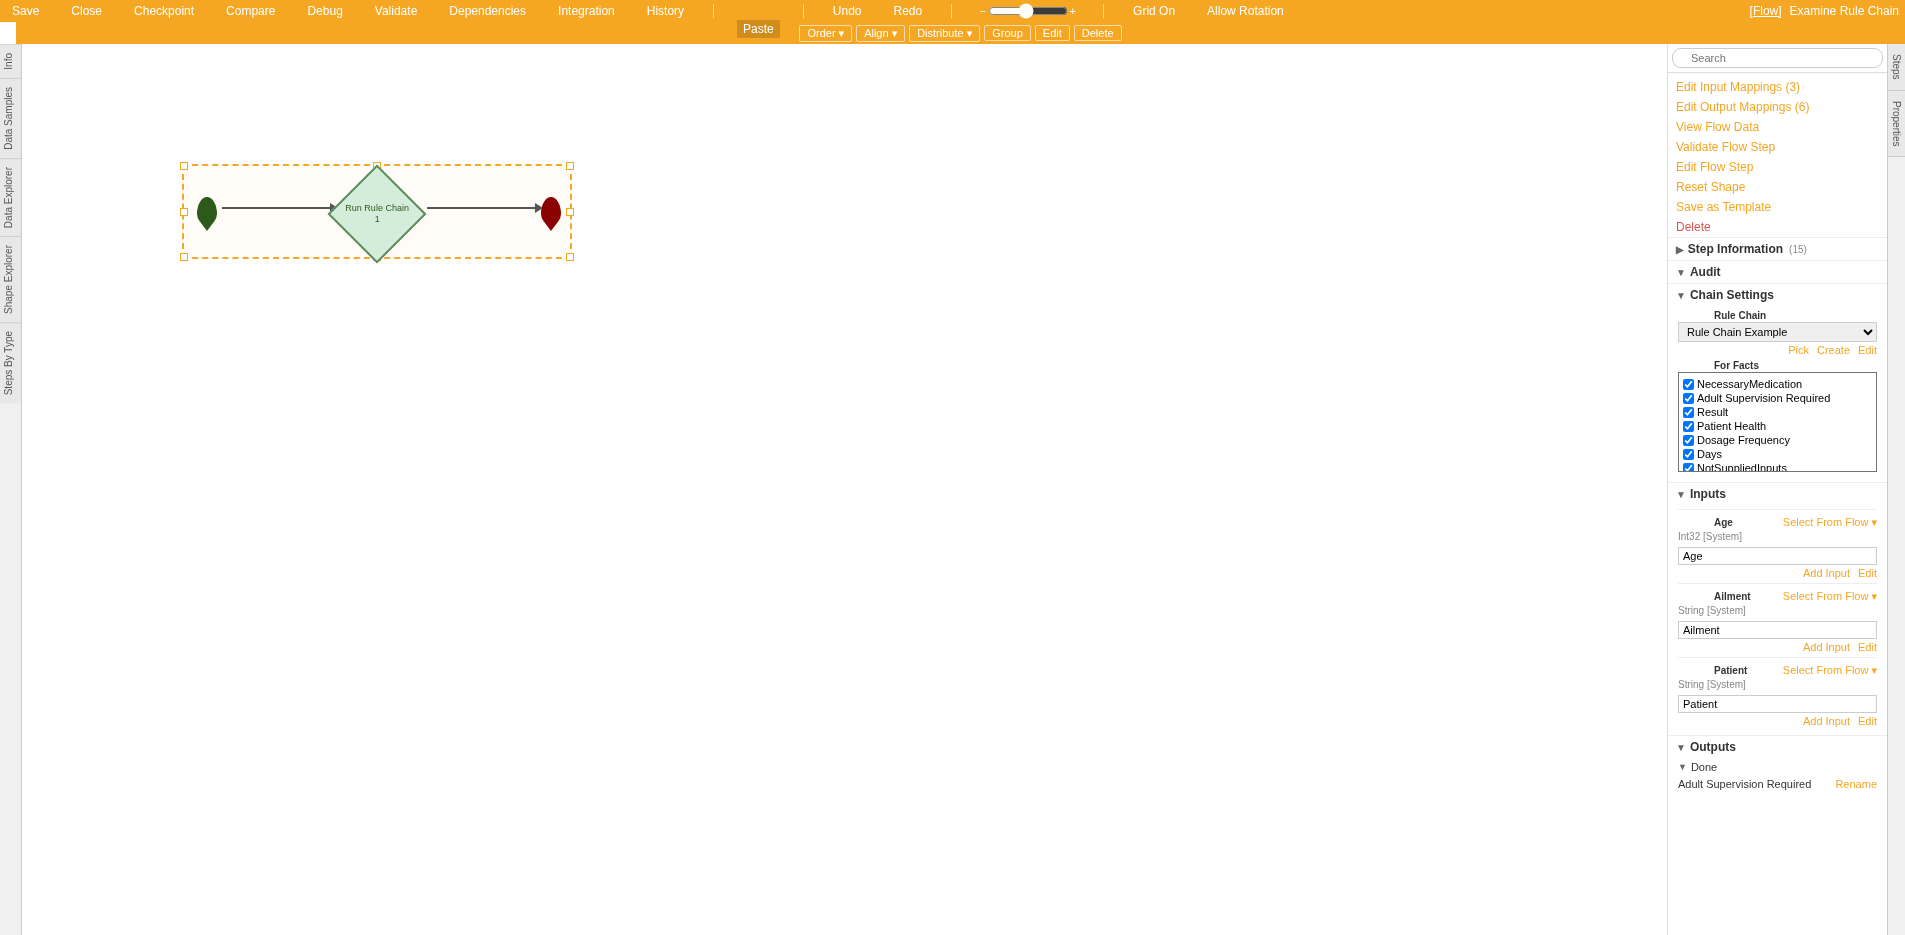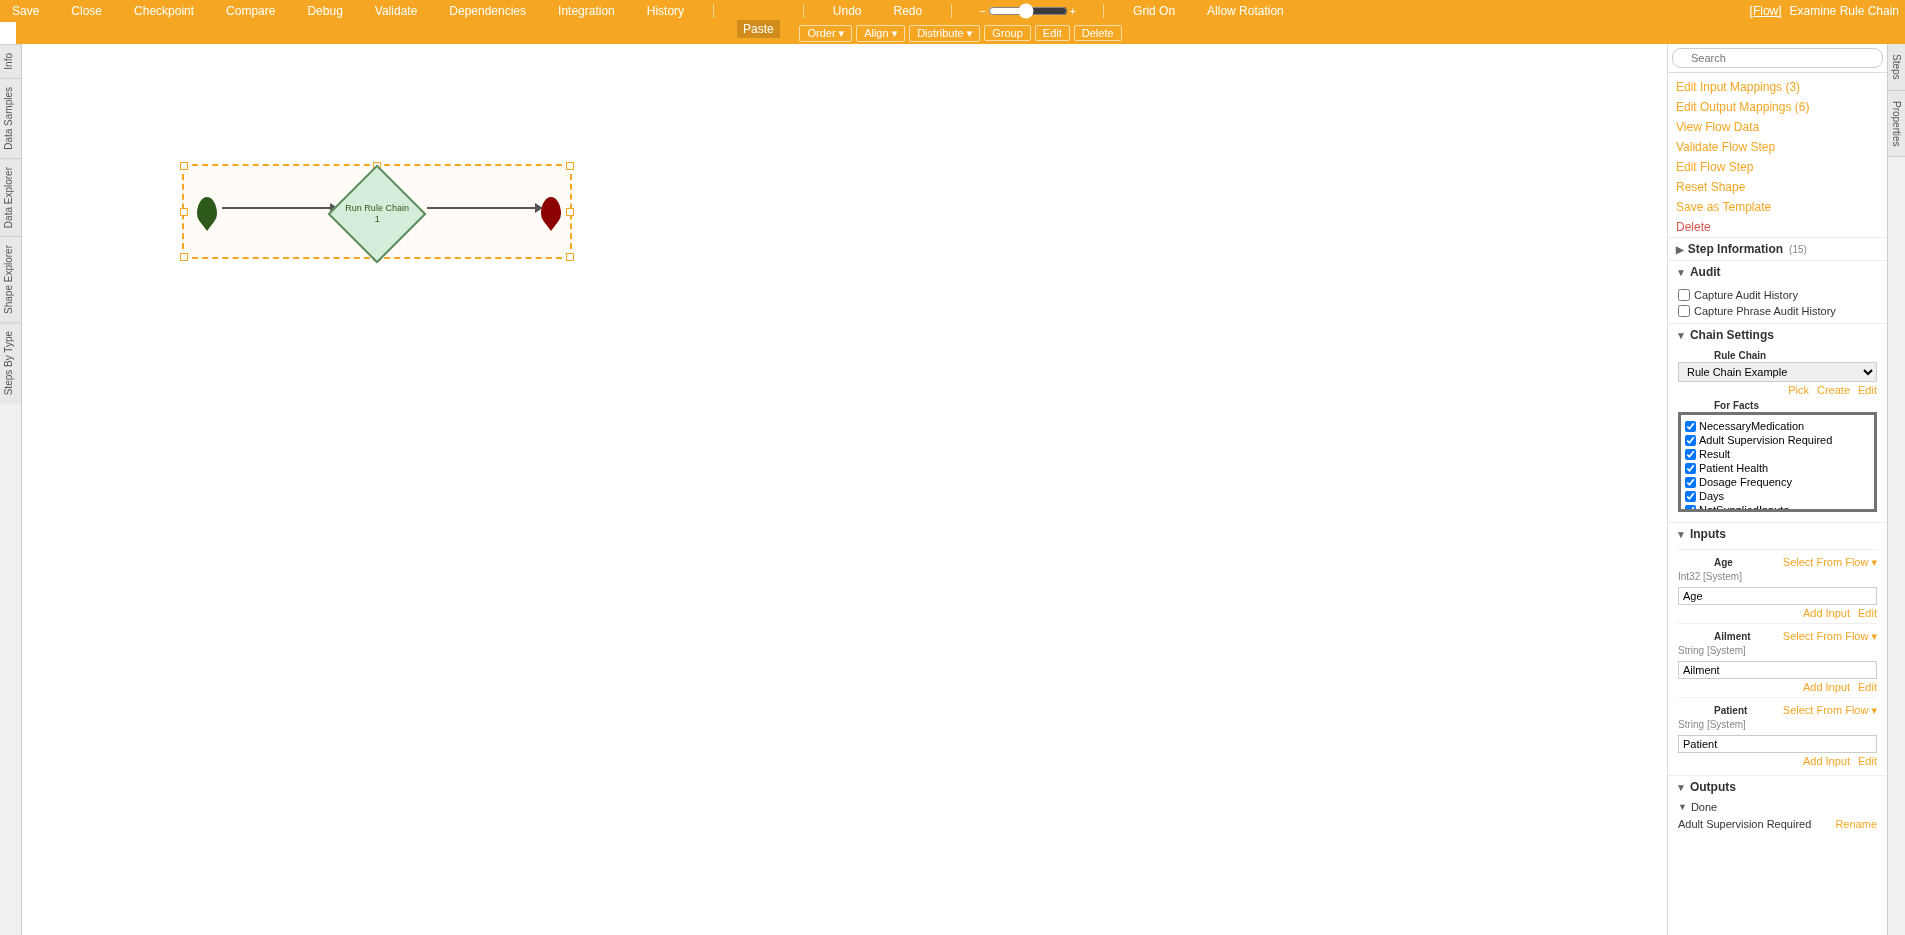--- a/index.html
+++ b/index.html
@@ -370,21 +370,21 @@
     }
 
     .links-row {
       display: flex;
       gap: 8px;
       justify-content: flex-end;
       margin-bottom: 4px;
     }
 
     .for-facts-box {
-      border: 3px solid #737373;
+      border: 1px solid #737373;
       padding: 4px;
       font-size: 11px;
       margin-bottom: 6px;
       max-height: 100px;
       overflow-y: auto;
       background: #fff;
     }
     .fact-row {
       display: flex;
       align-items: center;
@@ -547,30 +547,20 @@
       <div class="section-header">
         <span class="arrow">▶</span>
         <span>Step Information</span>
         <span class="section-badge">(15)</span>
       </div>
 
       <div class="section-header">
         <span class="arrow">▼</span>
         <span>Audit</span>
       </div>
-      <div class="section-body">
-        <div class="audit-row">
-          <input type="checkbox" style="">
-          <label>Capture Audit History</label>
-        </div>
-        <div class="audit-row">
-          <input type="checkbox" style="">
-          <label>Capture Phrase Audit History</label>
-        </div>
-      </div>
 
       <div class="section-header">
         <span class="arrow">▼</span>
         <span>Chain Settings</span>
       </div>
       <div class="section-body">
         <div class="field-label">Rule Chain</div>
         <select class="select-full">
           <option>Rule Chain Example</option>
         </select>

